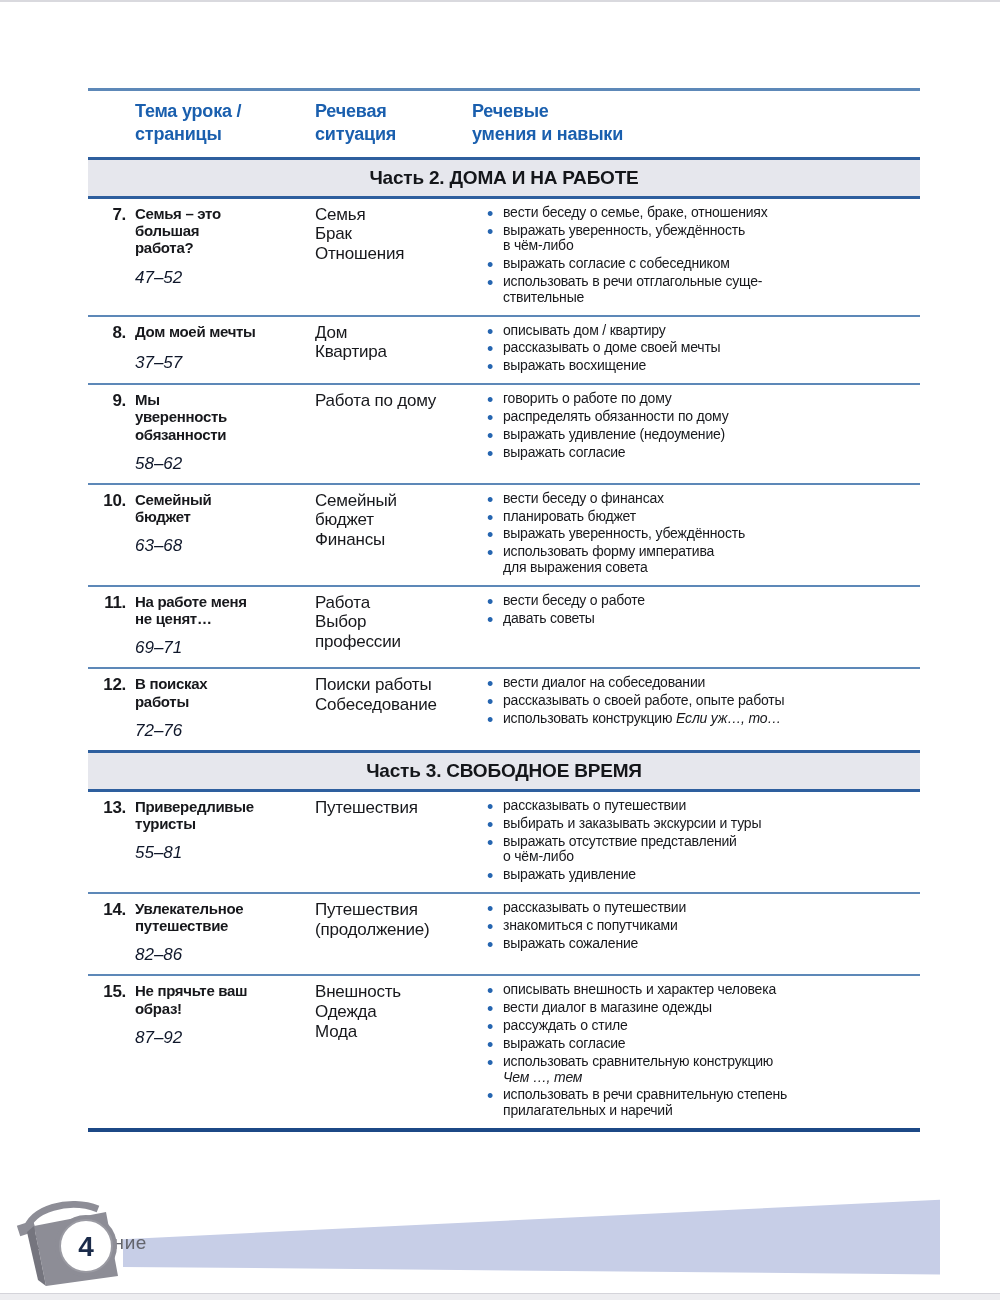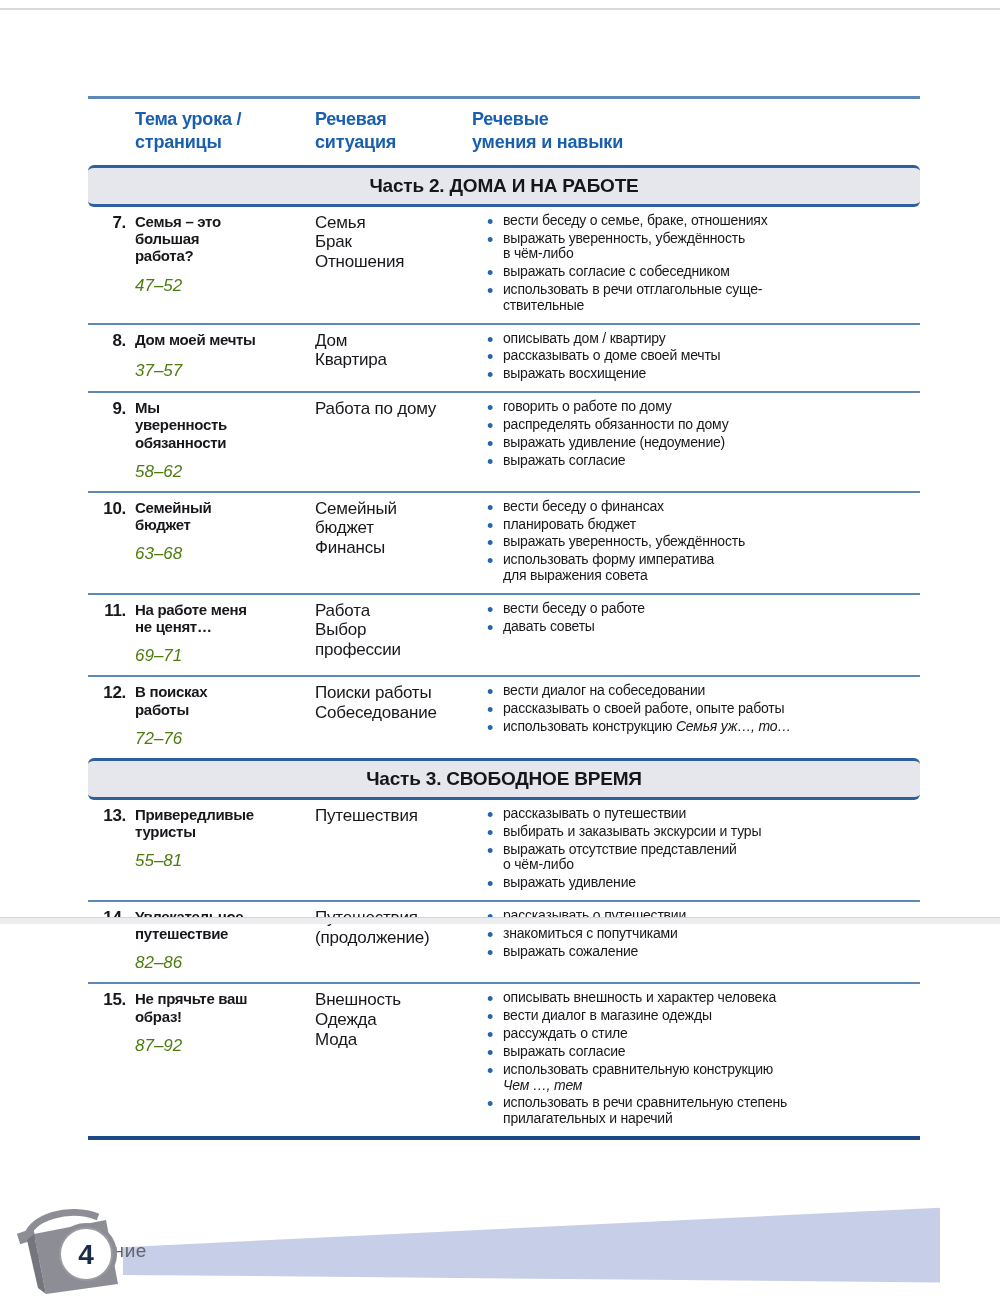--- a/index.html
+++ b/index.html
@@ -1,40 +1,40 @@
 <!DOCTYPE html>
 <html><head>
 <meta charset="utf-8">
 <style>
   * { margin:0; padding:0; box-sizing:border-box; }
   html,body { width:1000px; height:1300px; background:#ffffff; overflow:hidden;
     font-family:"Liberation Sans","DejaVu Sans",sans-serif; color:#17181c; }
-  .page { position:relative; width:1000px; height:916px;margin-top:8px; }
+  .page { position:relative; width:1000px; height:1300px; }
   .top-strip { position:absolute; top:0; left:0; right:0; height:2px; background:#d9d9de; }
   .bottom-strip { position:absolute; bottom:0; left:0; right:0; height:7px; background:#ededf0; border-top:1px solid #d4d4da; }
 
   .toc-table { position:absolute; left:88px; top:88px; width:832px; border-bottom:4px solid #1c4886; }
 
   .toc-header { display:grid; grid-template-columns:227px 157px 1fr;
     border-top:3px solid #5d88b8; padding:9px 0 10px; }
   .hdr { font-weight:bold; font-size:18px; line-height:1.3; color:#1a5fae; white-space:pre-line; letter-spacing:-0.2px; }
   .hdr.h1 { padding-left:47px; }
 
   .band { background:#e6e7ed; border-top:3px solid #2e5f9e; border-bottom:3px solid #2e5f9e;
-    text-align:center; padding:7px 0;border-radius:6px; }
+    text-align:center; padding:7px 0; }
   .band-label { font-weight:bold; font-size:19px; color:#14161a; letter-spacing:-0.2px; }
 
   .row { display:grid; grid-template-columns:227px 157px 1fr; padding:6px 0 9px; }
   .row + .row { border-top:2px solid #5d88b8; }
 
   .c1 { padding-left:8px; padding-right:6px; }
   .title-line { display:flex; }
   .num { flex:none; width:30px; text-align:right; margin-right:9px; font-weight:bold; font-size:17px; line-height:1.15; letter-spacing:-0.3px; }
   .title { font-weight:bold; font-size:15px; line-height:1.15; white-space:pre-line; letter-spacing:-0.3px; }
-  .pages { margin-left:39px; margin-top:11px; font-style:italic; font-size:17px; color:#4d7c0f; }
+  .pages { margin-left:39px; margin-top:11px; font-style:italic; font-size:17px; color:#0f172a; }
 
   .c2 { font-size:17px; line-height:1.15; white-space:pre-line; padding-right:4px; letter-spacing:-0.2px; }
 
   ul.c3 { list-style:none; padding-left:15px; padding-right:6px; }
   ul.c3 li { position:relative; padding-left:16px; font-size:14px; line-height:1.13;
     white-space:pre-line; letter-spacing:-0.2px; }
   ul.c3 li + li { margin-top:2px; }
   ul.c3 li::before { content:"\2022"; position:absolute; left:0; top:-1px; color:#2565b0; font-size:18px; }
   ul.c3 i { font-style:italic; }
 
@@ -170,21 +170,21 @@
             <span class="title">В поисках
 работы</span>
           </div>
         <div class="pages">72–76</div>
       </div>
       <div class="c2">Поиски работы
 Собеседование</div>
       <ul class="c3">
         <li><span>вести диалог на собеседовании</span></li>
         <li><span>рассказывать о своей работе, опыте работы</span></li>
-        <li><span>использовать конструкцию </span><i>Семья уж…, то…</i></li>
+        <li><span>использовать конструкцию </span><i>Если уж…, то…</i></li>
       </ul>
     </div>
 
     <div class="band">
       <span class="band-label">Часть 3. СВОБОДНОЕ ВРЕМЯ</span>
     </div>
 
     <div class="row">
       <div class="c1">
         <div class="title-line">

